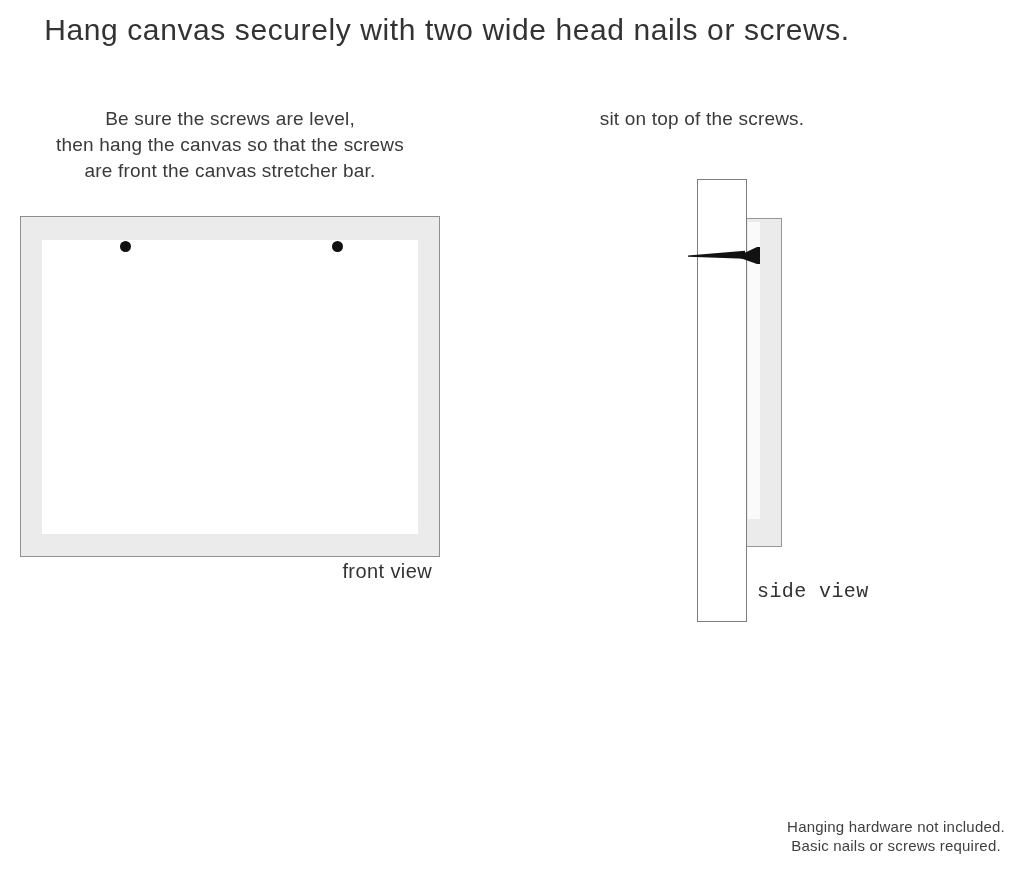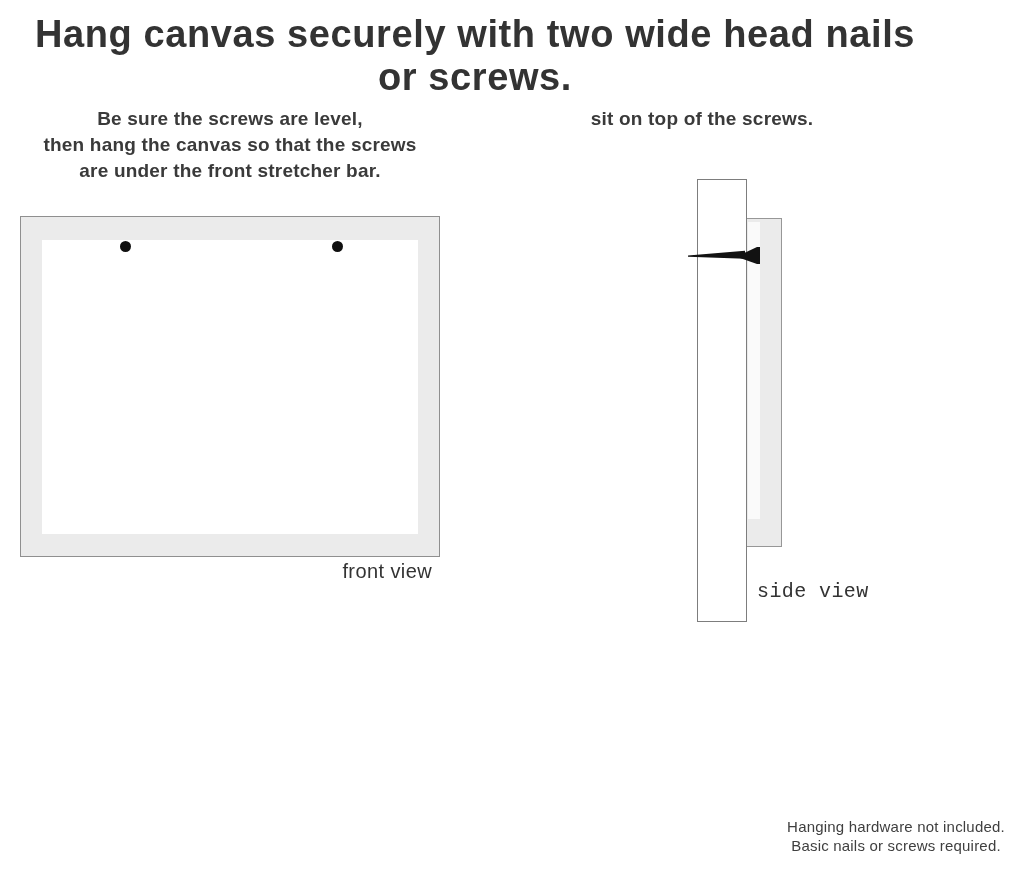--- a/index.html
+++ b/index.html
@@ -11,38 +11,37 @@
     position: relative;
     width: 1024px;
     height: 875px;
     overflow: hidden;
     font-family: "Liberation Sans", sans-serif;
     color: #383838;
   }
 
   .title {
     position: absolute;
-    left: 32px;
+    left: 4px;
     top: 13px;
     width: 886px;
     text-align: center;
-    font-size: 38px;
-    font-weight: 700;
+    font-size: 30px;
+    font-weight: 400;
     letter-spacing: 0.6px;
     color: #333333;
   }
 
   .instr {
     position: absolute;
     font-size: 19px;
     line-height: 26px;
     text-align: center;
     letter-spacing: 0.2px;
     color: #3a3a3a;
-    font-weight: bold;
   }
   .instr-front { left: 20px;  top: 106px; width: 420px; }
   .instr-side  { left: 558px; top: 106px; width: 288px; }
 
   
   .front-view {
     position: absolute;
     left: 20px; top: 216px;
     width: 420px; height: 341px;
     background: #ebebeb;
@@ -117,21 +116,21 @@
   }
 </style>
 </head>
 <body>
 
 <div class="title">Hang canvas securely with two wide head nails or screws.</div>
 
 <div class="instr instr-front">
   <div>Be sure the screws are level,</div>
   <div>then hang the canvas so that the screws</div>
-  <div>are under the front stretcher bar.</div>
+  <div>are front the canvas stretcher bar.</div>
 </div>
 
 <div class="instr instr-side">
   <div>sit on top of the screws.</div>
 </div>
 
 <div class="front-view">
   <div class="front-face"></div>
   <div class="screw-dot left"></div>
   <div class="screw-dot right"></div>

